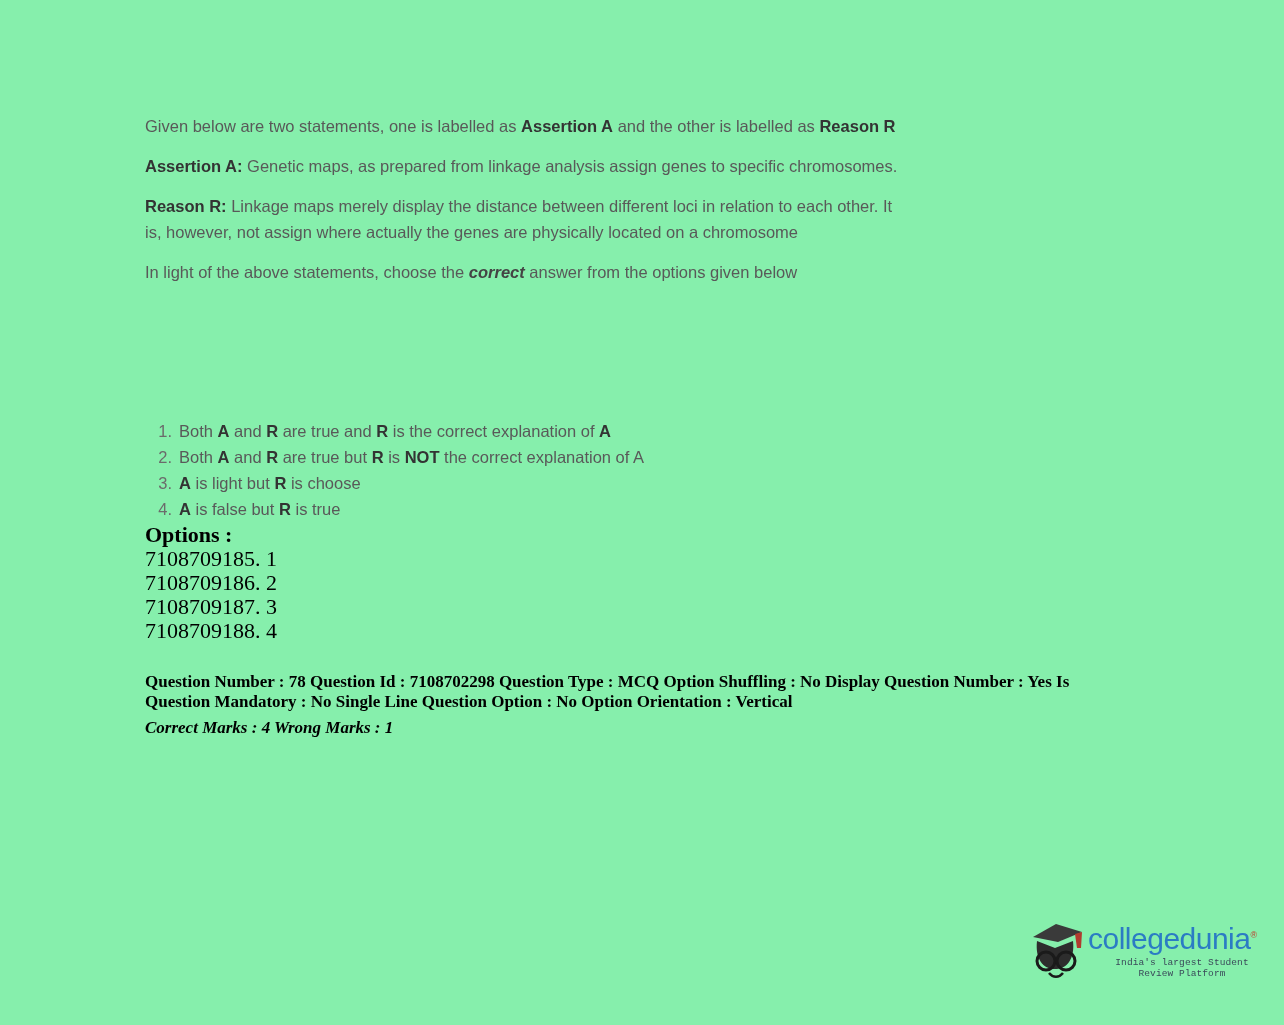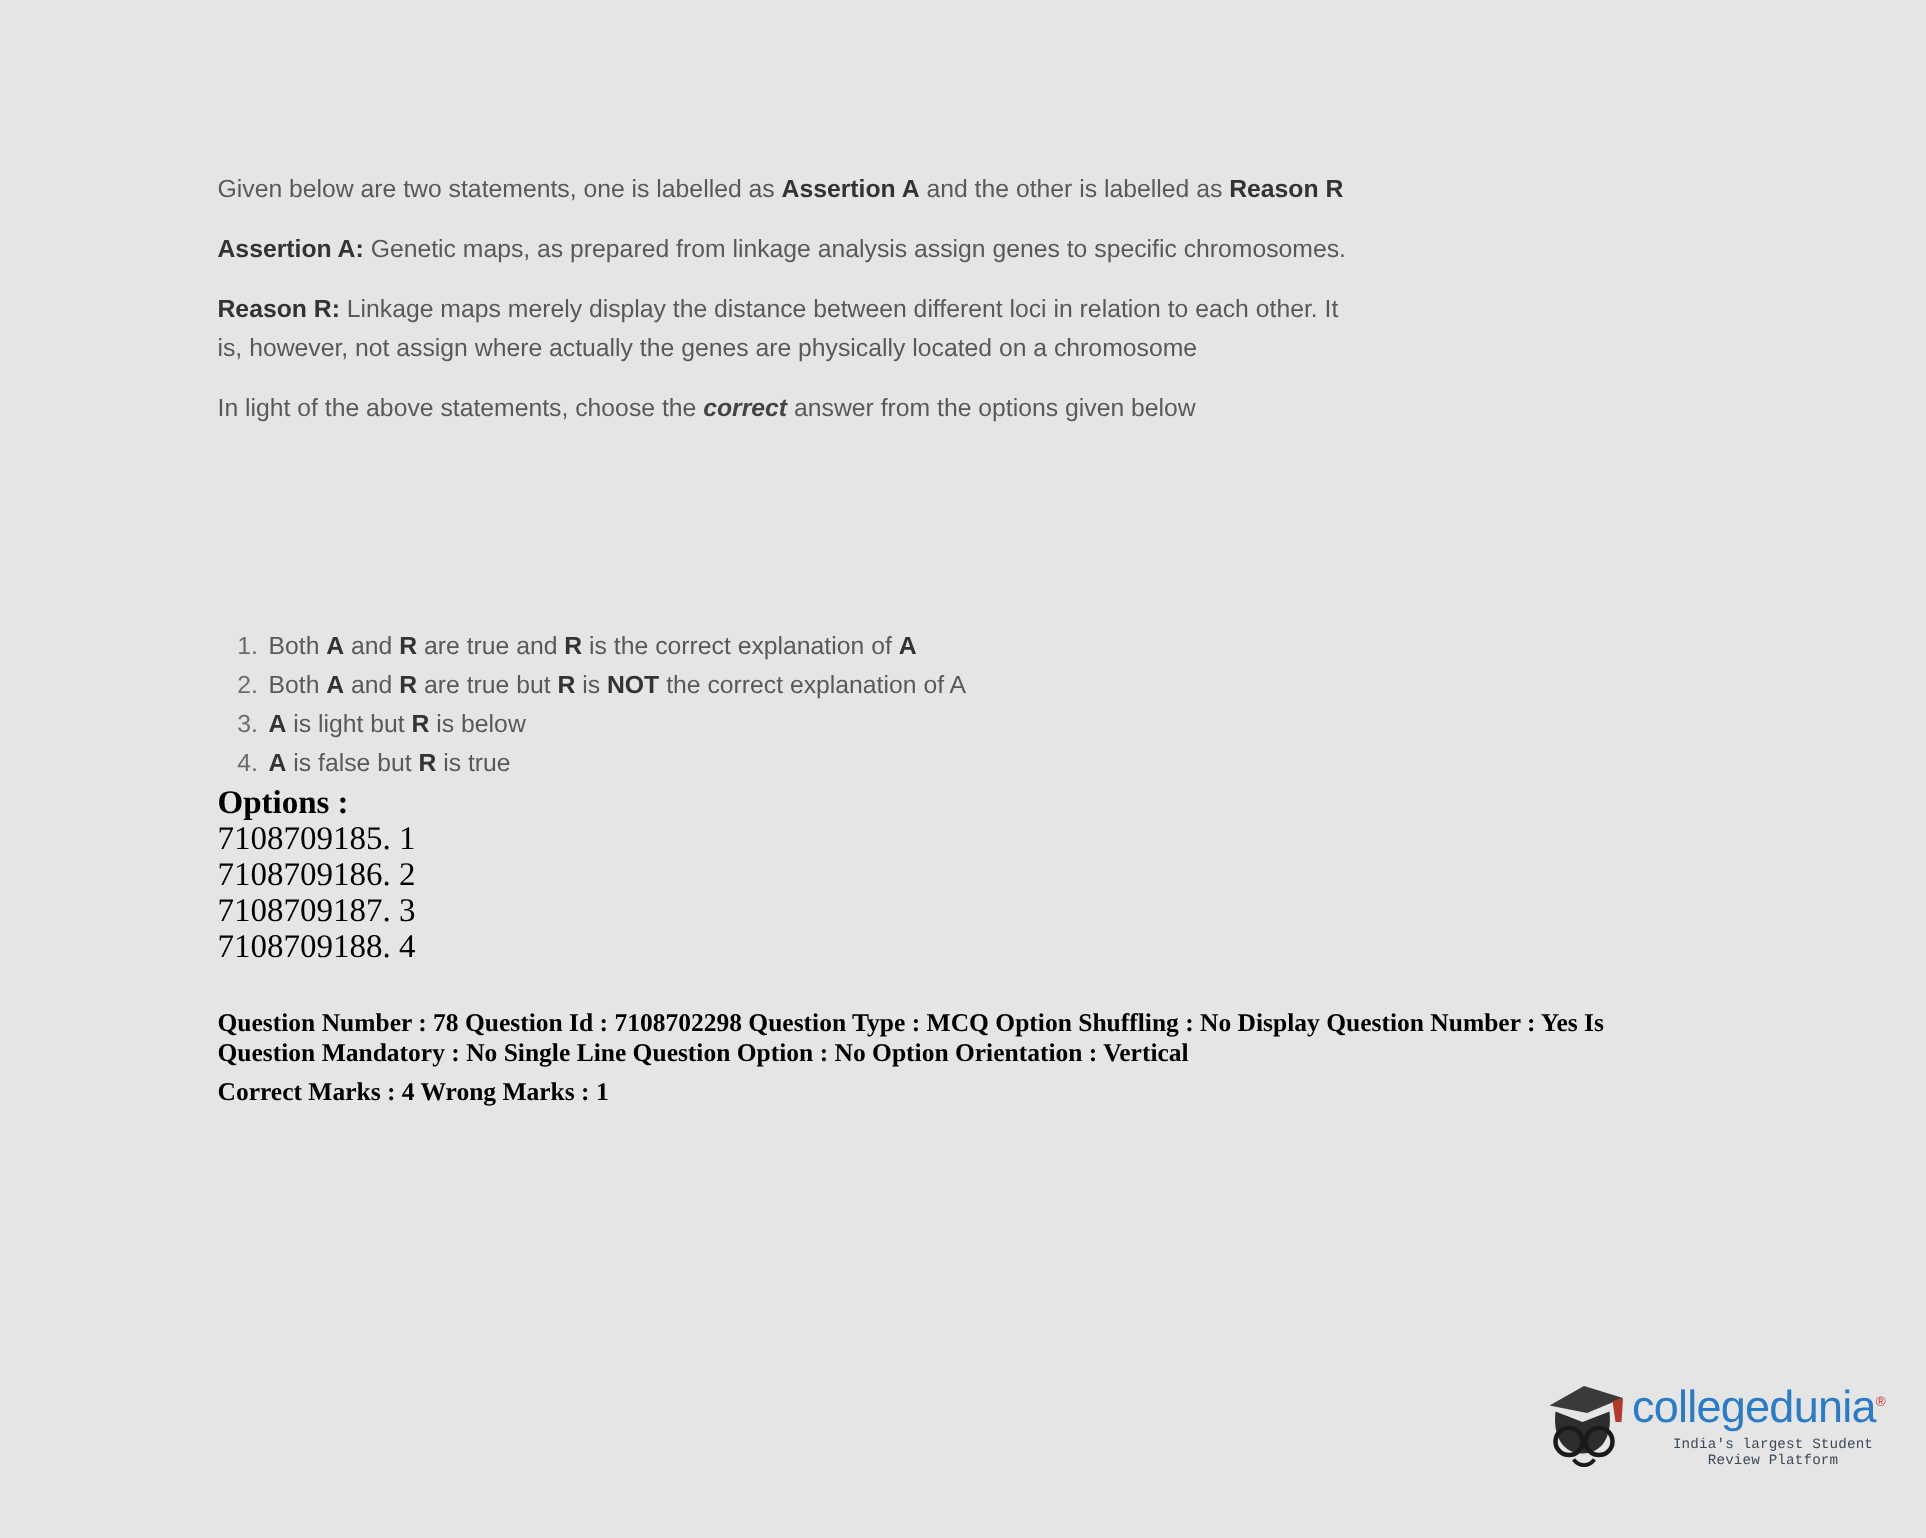--- a/index.html
+++ b/index.html
@@ -14,21 +14,21 @@
     font-family: "Liberation Sans", sans-serif;
     color: #000;
     overflow: hidden;
   }
 
   .page {
     position: absolute;
     left: 0; top: 0;
     width: 1284px;
     height: 1025px;
-    background: #e5e5e5;
+    background: #86efac;
   }
 
   
   .qbody {
     position: absolute;
     left: 145px;
     top: 113px;
     width: 760px;
     color: #595959;
     font-family: "Liberation Sans", sans-serif;
@@ -90,21 +90,21 @@
     position: absolute;
     left: 145px;
     top: 672px;
     width: 960px;
     font-family: "Liberation Serif", serif;
     font-size: 17px;
     font-weight: bold;
     line-height: 20px;
     color: #000;
   }
-  .meta .meta-line2 { margin-top: 6px; }
+  .meta .meta-line2 { margin-top: 6px; font-style: italic; }
 
   
   .logo {
     position: absolute;
     left: 1020px;
     top: 905px;
     width: 240px;
     height: 95px;
   }
   .logo-mark {
@@ -168,21 +168,21 @@
       <div class="choice">
         <span class="num">1.</span>
         <span><span>Both </span><b>A</b><span> and </span><b>R</b><span> are true and </span><b>R</b><span> is the correct explanation of </span><b>A</b></span>
       </div>
       <div class="choice">
         <span class="num">2.</span>
         <span><span>Both </span><b>A</b><span> and </span><b>R</b><span> are true but </span><b>R</b><span> is </span><b>NOT</b><span> the correct explanation of A</span></span>
       </div>
       <div class="choice">
         <span class="num">3.</span>
-        <span><b>A</b><span> is light but </span><b>R</b><span> is below</span></span>
+        <span><b>A</b><span> is light but </span><b>R</b><span> is choose</span></span>
       </div>
       <div class="choice">
         <span class="num">4.</span>
         <span><b>A</b><span> is false but </span><b>R</b><span> is true</span></span>
       </div>
     </div>
 
   <div class="options-block">
     <div class="options-title">Options :</div>
     <div id="options-items">

